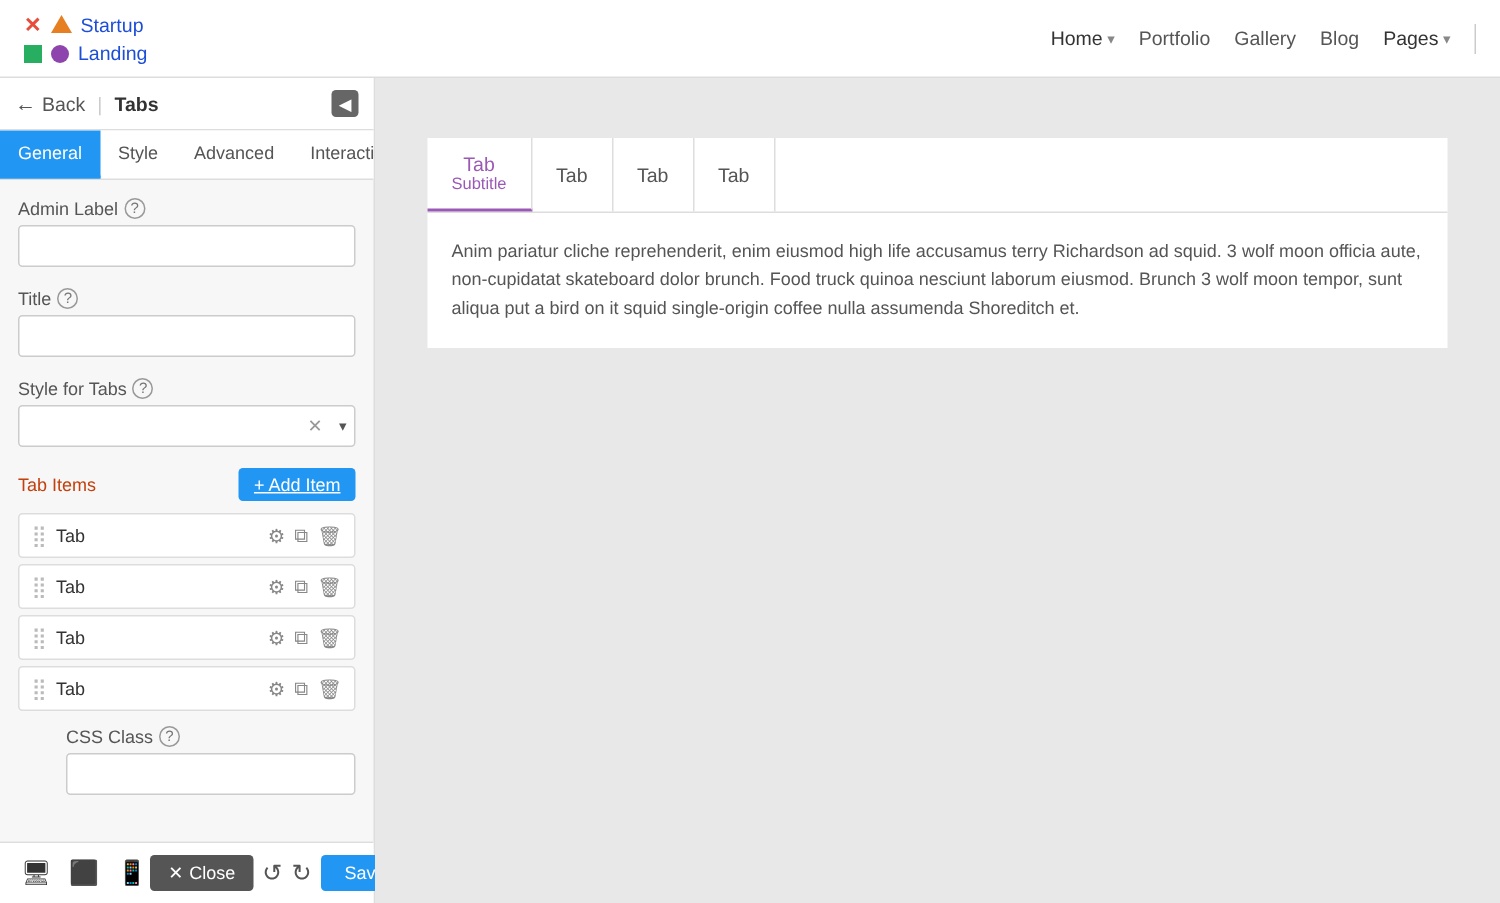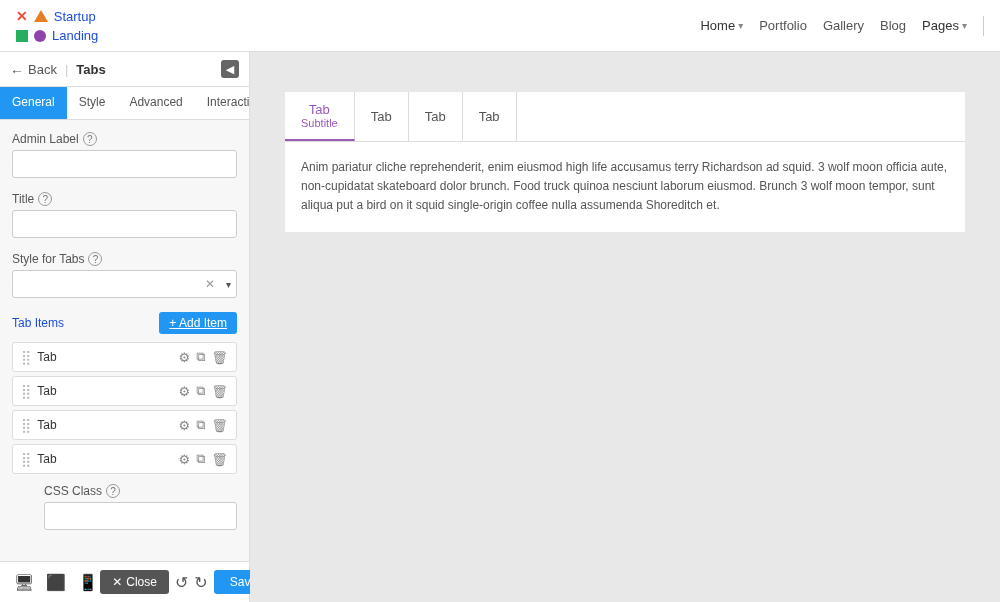--- a/index.html
+++ b/index.html
@@ -217,21 +217,21 @@
 
     
     .tab-items-header {
       display: flex;
       align-items: center;
       justify-content: space-between;
       margin-bottom: 8px;
     }
     .tab-items-label {
       font-size: 12px;
-      color: #1d4ed8;
+      color: #c2410c;
     }
     .add-item-btn {
       background: #2196F3;
       color: #fff;
       border: none;
       padding: 4px 10px;
       border-radius: 3px;
       font-size: 12px;
       cursor: pointer;
       display: flex;

